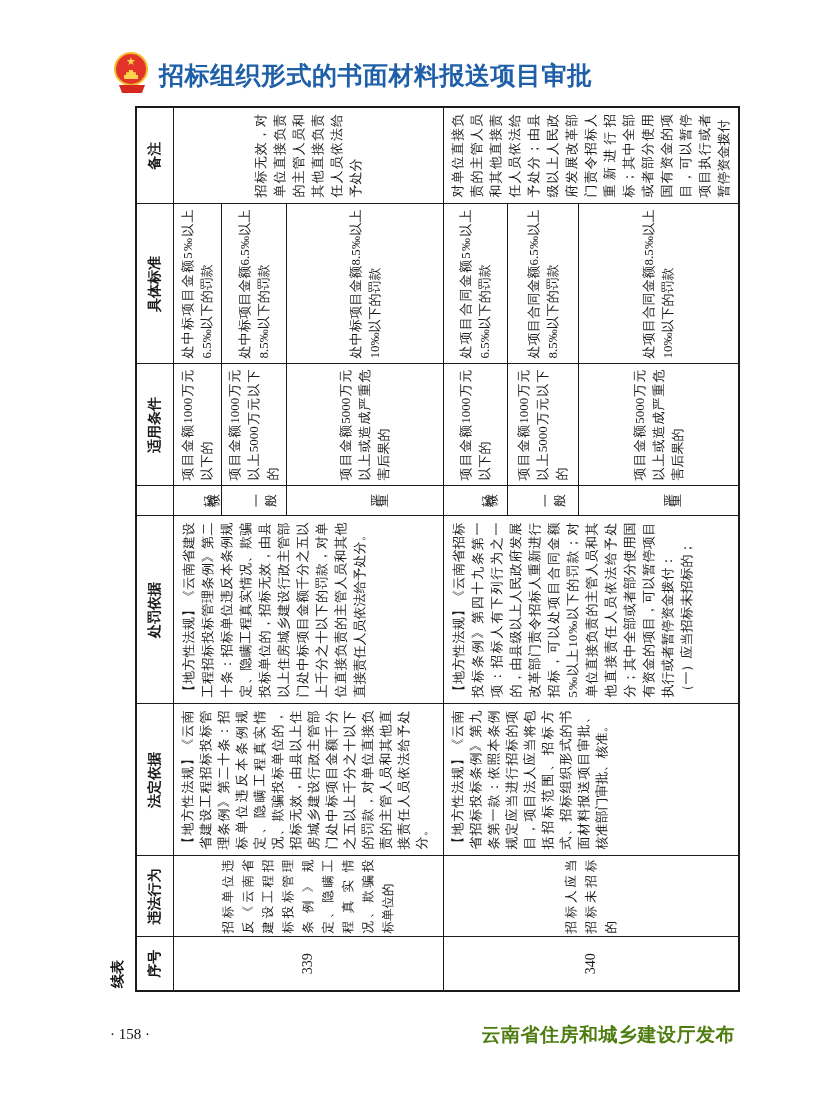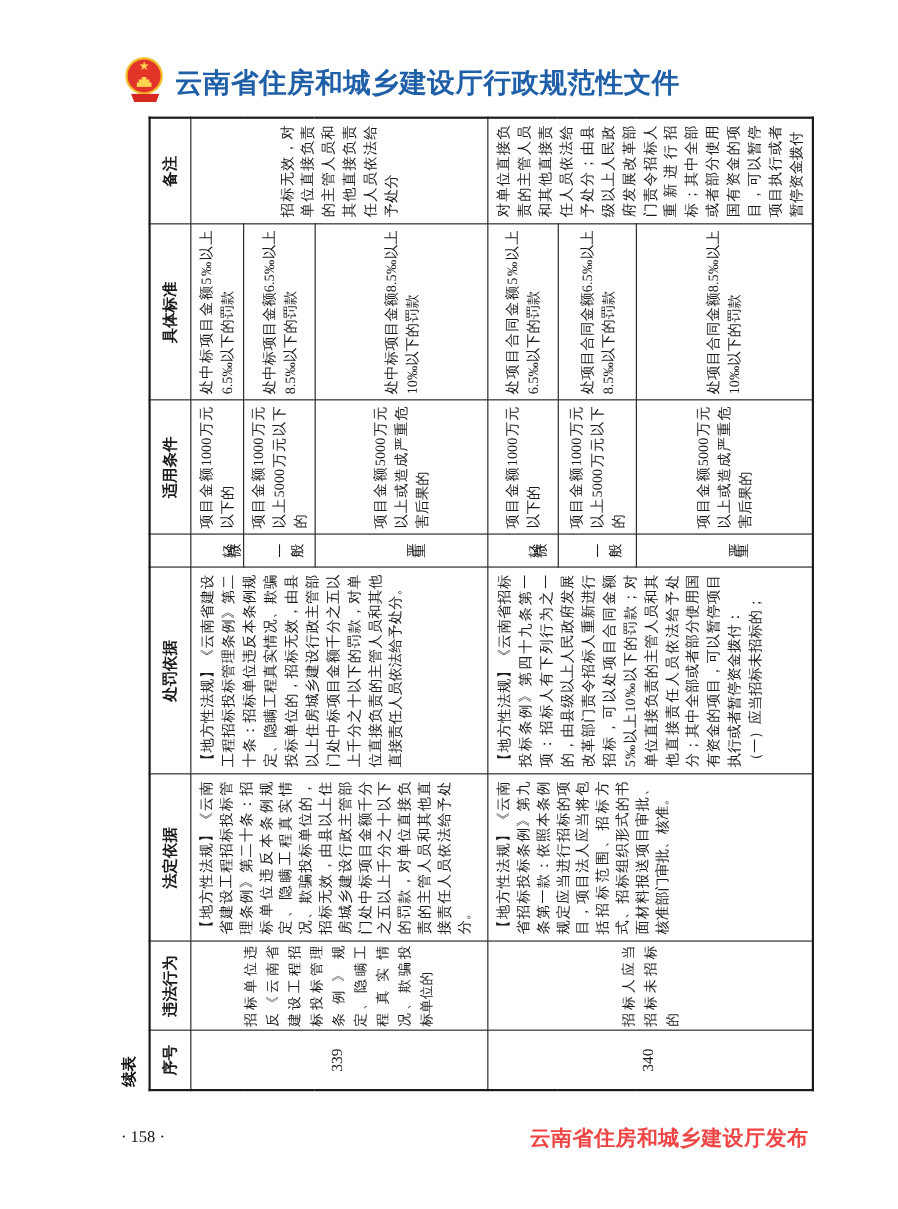--- a/index.html
+++ b/index.html
@@ -41,36 +41,36 @@
   td.c-cond,td.c-std{vertical-align:middle;font-size:13px;line-height:19px;padding:3px 5px;
                      text-align:justify;text-justify:inter-ideograph;}
   td.c-beizhu{vertical-align:middle;font-size:13px;line-height:19px;padding:4px 6px;
               text-align:justify;text-justify:inter-ideograph;}
   .p2{margin-top:0;}
 
   
   .footer-left{position:absolute;left:110px;top:1026px;font-size:15px;color:#111;
                font-family:"Liberation Serif",serif;}
   .footer-right{position:absolute;right:81px;top:1022px;font-size:19px;font-weight:bold;
-                color:#ef4444;font-family:"Liberation Sans",sans-serif;letter-spacing:0.5px;text-align:center;}
+                color:#4d7c0f;font-family:"Liberation Sans",sans-serif;letter-spacing:0.5px;text-align:center;}
 </style>
 </head>
 <body>
 
 <div class="page">
 
   <div class="hdr">
     <div class="emblem">
       <div class="em-c">
         <div class="em-star">★</div>
         <div class="em-gate"></div>
       </div>
       <div class="em-ribbon"></div>
     </div>
-    <div class="title">云南省住房和城乡建设厅行政规范性文件</div>
+    <div class="title">招标组织形式的书面材料报送项目审批</div>
   </div>
 
   <div class="table-area">
     <div class="rot">
       <div class="cont-label">续表</div>
       <table class="law">
         <colgroup>
           <col style="width:54px">
             <col style="width:81px">
             <col style="width:152px">

